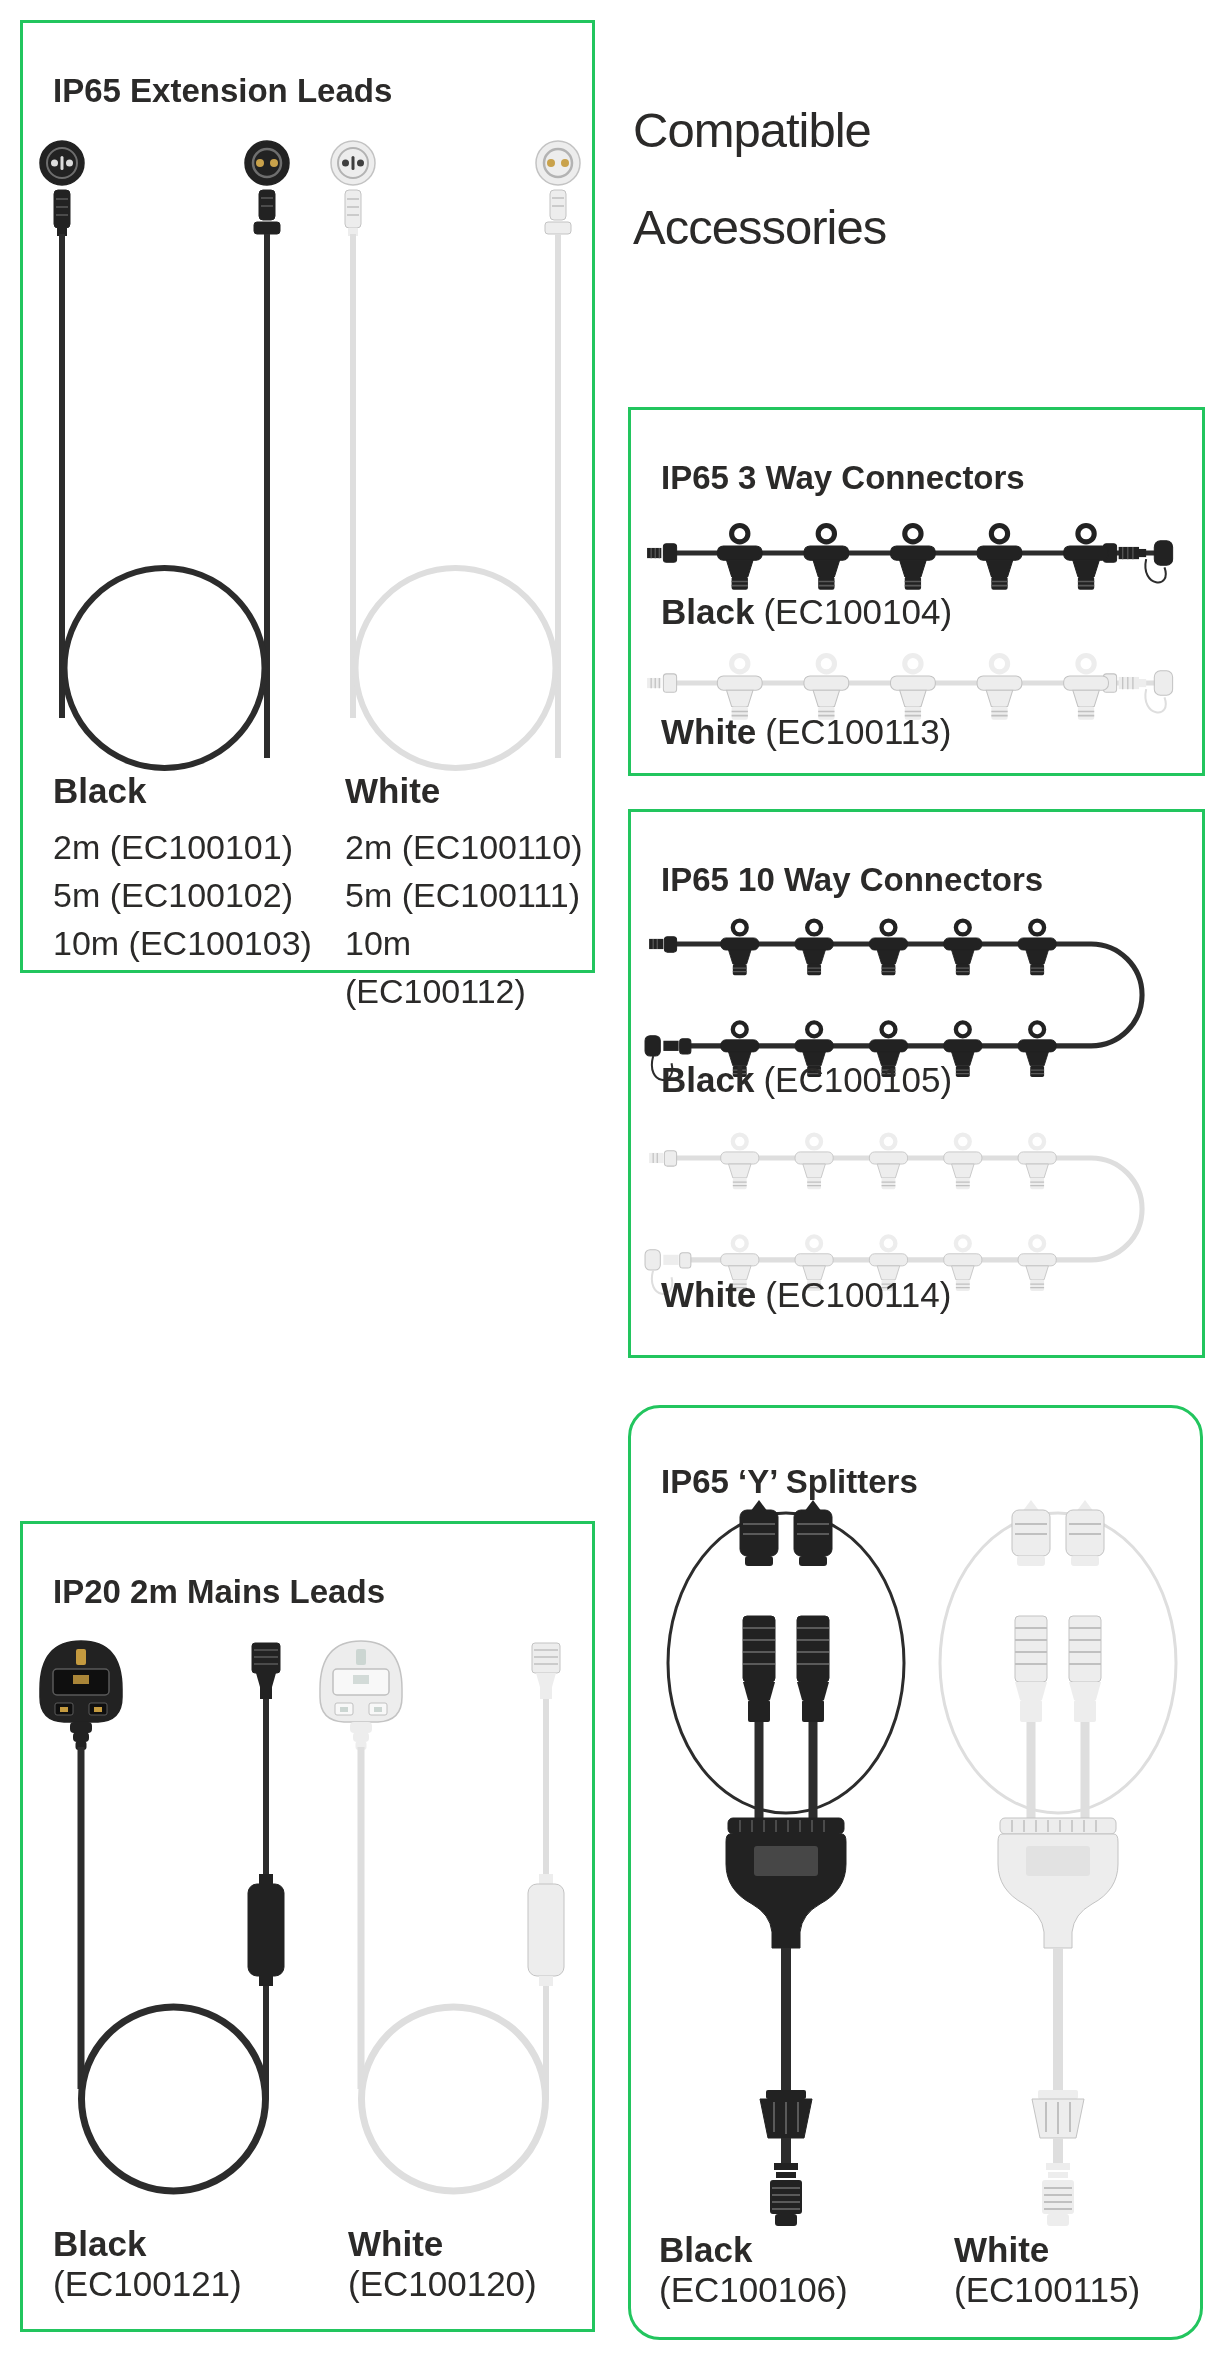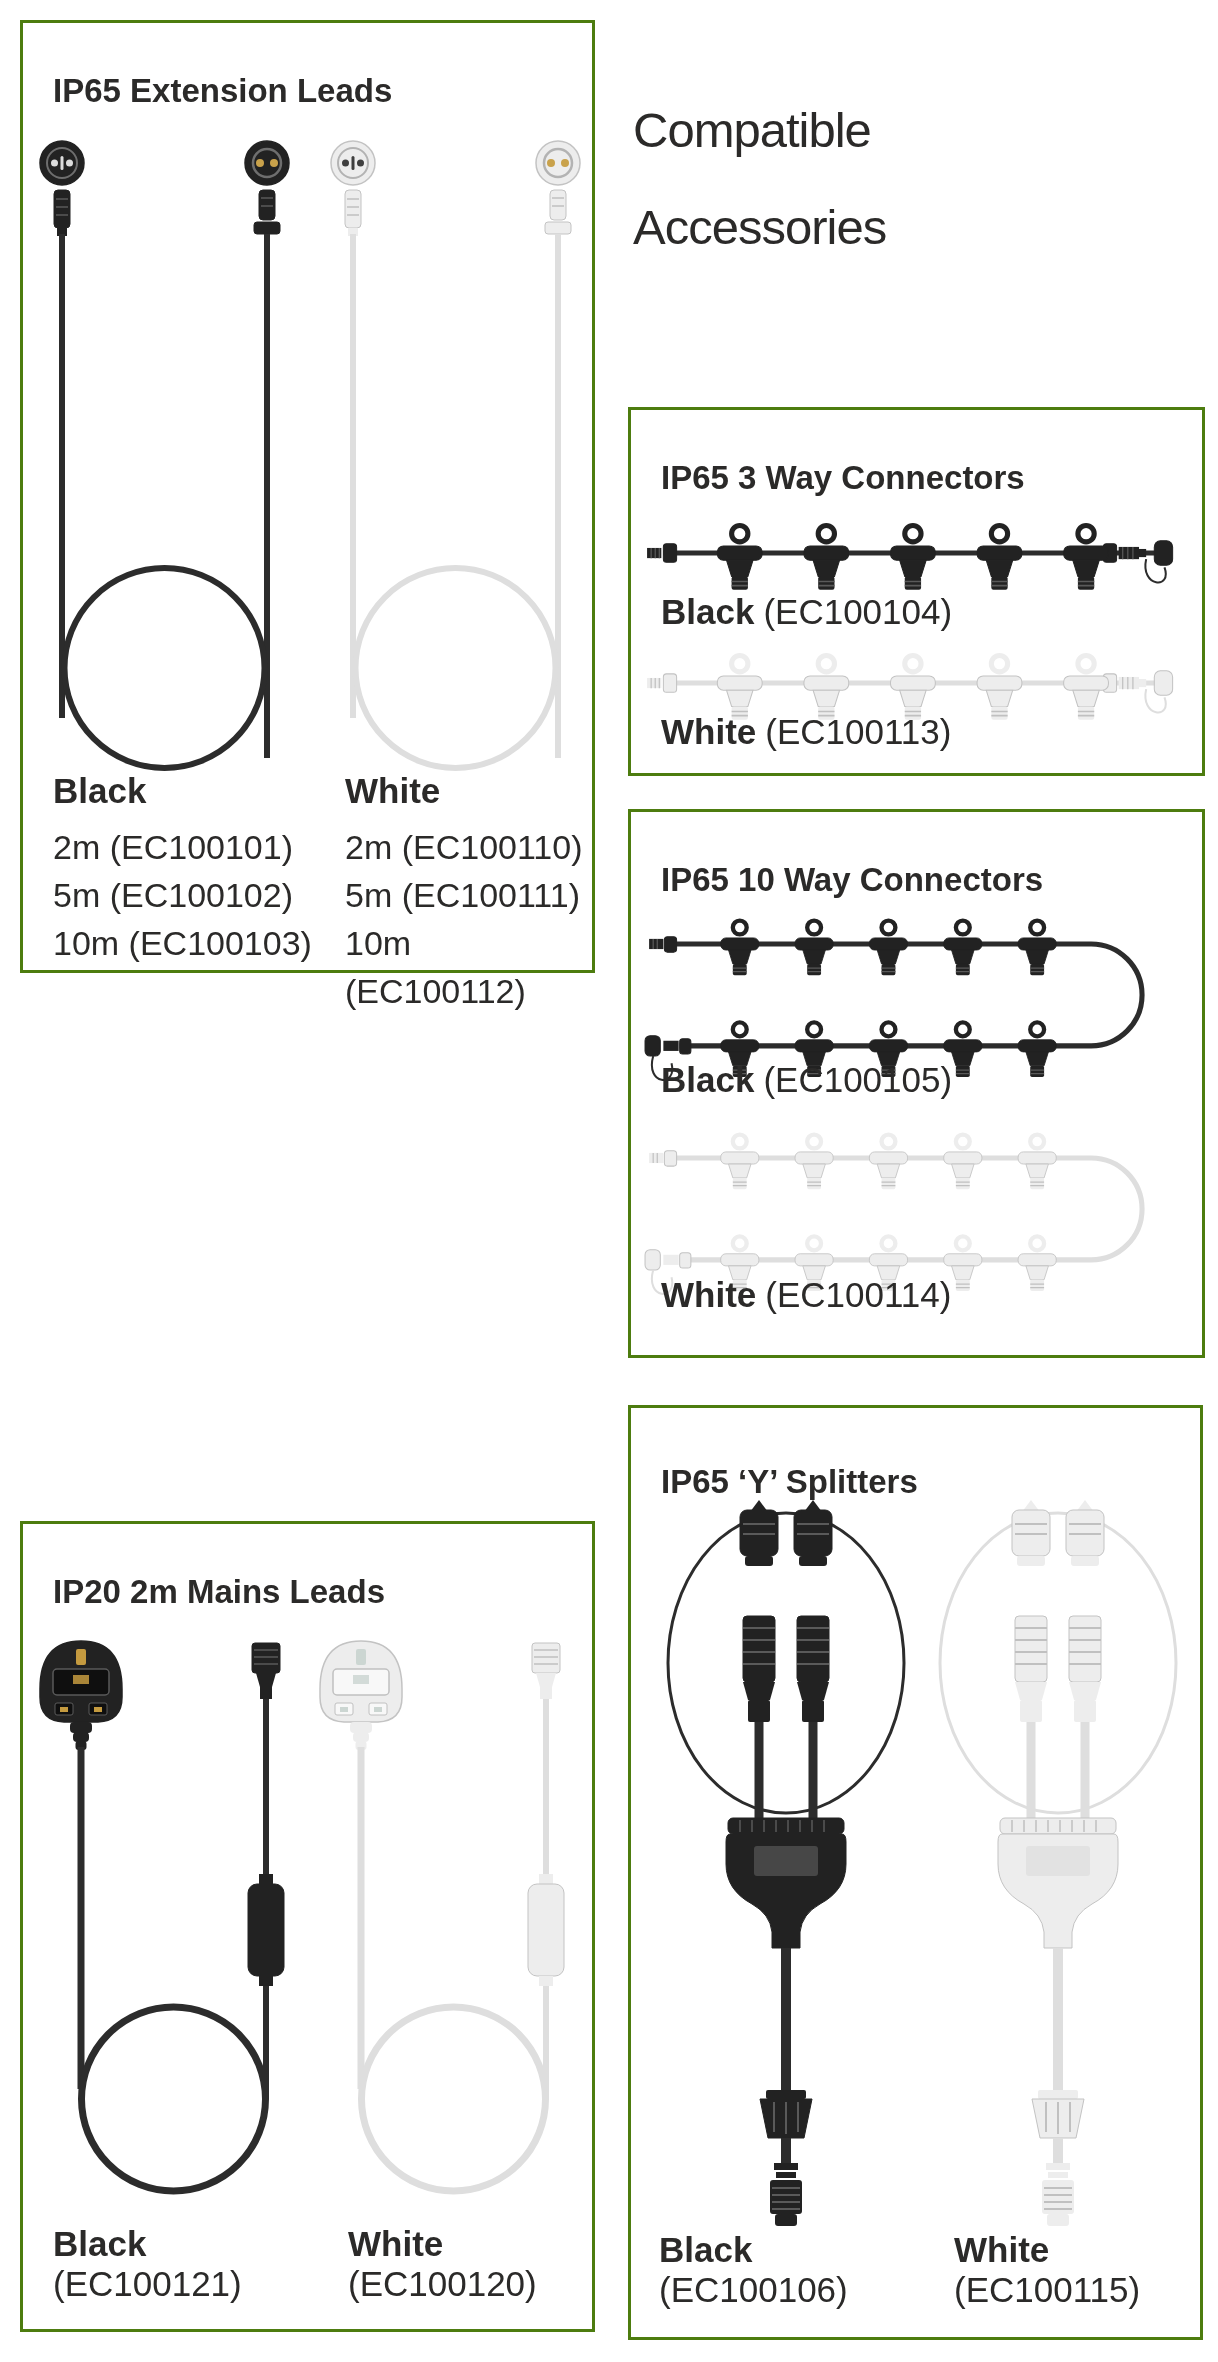--- a/index.html
+++ b/index.html
@@ -1,21 +1,21 @@
 <!DOCTYPE html>
 <html><head>
 <meta charset="utf-8">
 <style>
   html,body { margin:0; padding:0; background:#ffffff; }
   #page {
     position:relative; width:1218px; height:2362px; background:#ffffff;
     font-family:"Liberation Sans", sans-serif; color:#2b2a29; overflow:hidden;
   }
   .box {
-    position:absolute; border:3px solid #4d7c0f; background:#fff; box-sizing:border-box;
+    position:absolute; border:3px solid #22c55e; background:#fff; box-sizing:border-box;
   }
   .box-title {
     position:absolute; left:30px; top:22px; font-size:33px; font-weight:700; white-space:nowrap;
   }
   .heading { position:absolute; left:633px; top:82px; width:580px; }
   .heading div { font-size:49px; font-weight:400; line-height:97px; letter-spacing:-1px; }
   .graphic { position:absolute; display:block; }
   .vlabel { position:absolute; font-size:35px; white-space:nowrap; }
   .vname { font-weight:700; }
   .vcode { font-weight:400; margin-left:9px; }
@@ -262,21 +262,21 @@
     <div class="vlabel2" style="left:30px; top:700px;">
       <span class="vname">Black</span>
       <span class="vcode2">(EC100121)</span>
     </div>
     <div class="vlabel2" style="left:325px; top:700px;">
       <span class="vname">White</span>
       <span class="vcode2">(EC100120)</span>
     </div>
   </section>
 
-  <section class="box" style="left:628px; top:1405px; width:575px; height:935px;">
+  <section class="box" style="left:628px; top:1405px; width:575px; height:935px;border-radius:32px;">
     <h2 class="box-title" style="top:28px;">IP65 ‘Y’ Splitters</h2>
     <svg class="graphic" style="left:0; top:66px;" width="574" height="760" viewBox="0 0 574 760">
       <use href="#y-split" x="5" y="24" class="prod-black"></use>
       <use href="#y-split" x="277" y="24" class="prod-white"></use>
     </svg>
     <div class="vlabel2" style="left:28px; top:822px;">
       <span class="vname">Black</span>
       <span class="vcode2">(EC100106)</span>
     </div>
     <div class="vlabel2" style="left:323px; top:822px;">

